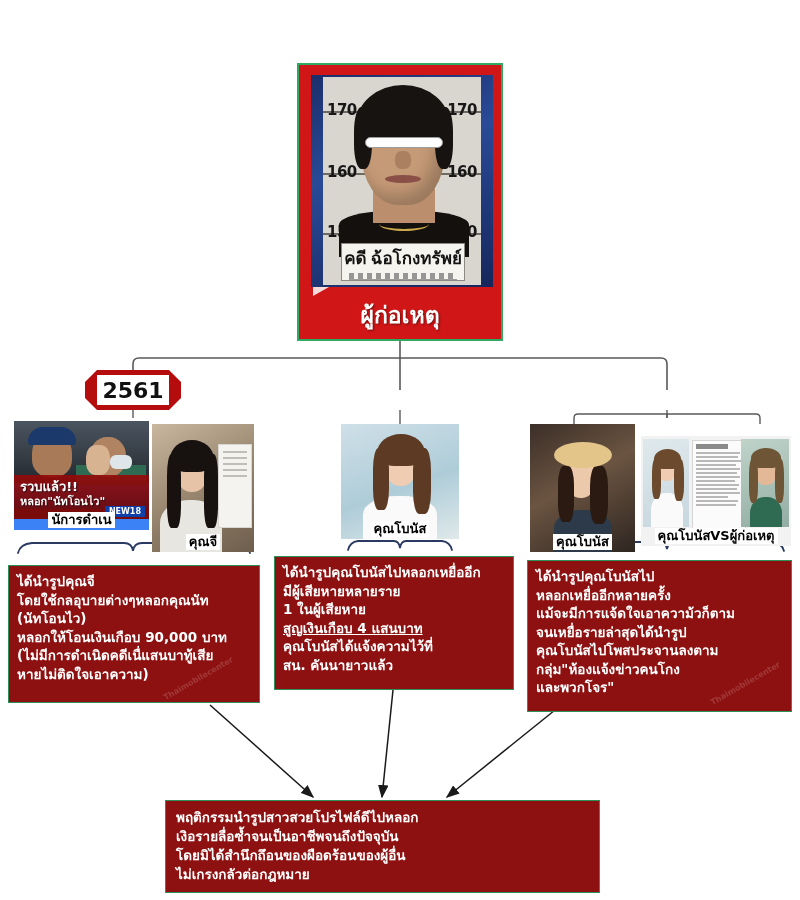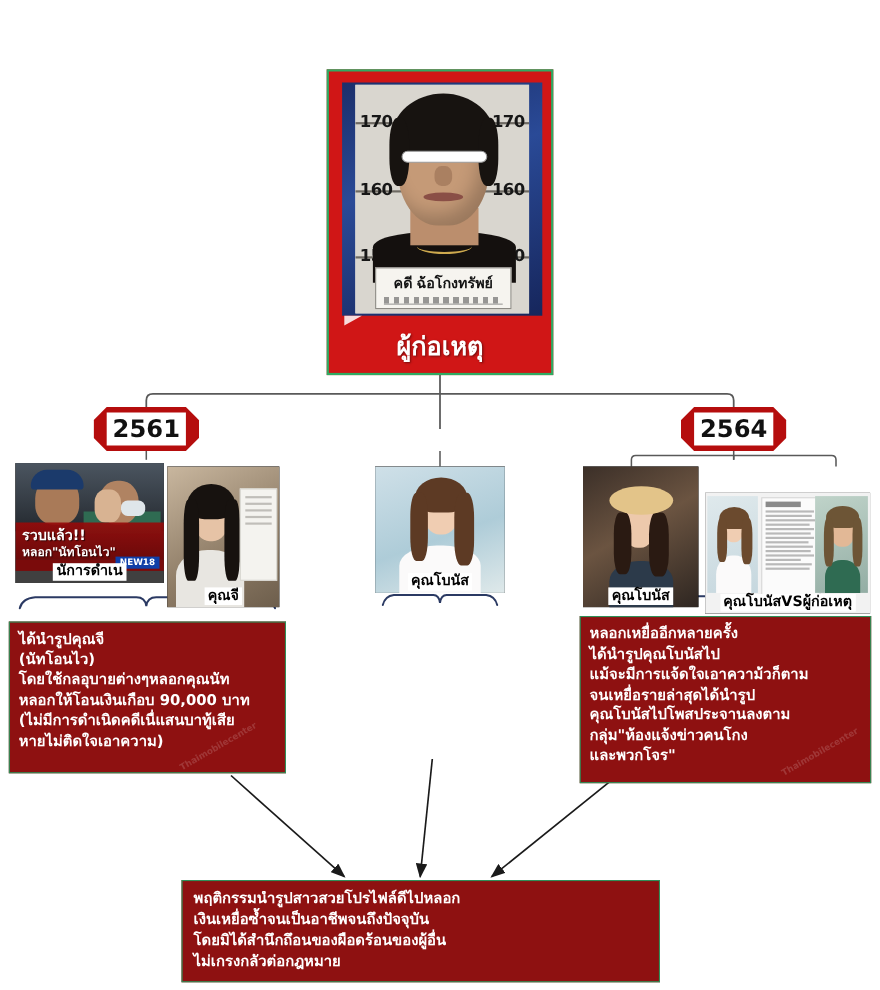--- a/index.html
+++ b/index.html
@@ -124,22 +124,22 @@
   .mug-plate {
     position: absolute;
     left: 18px; bottom: 4px;
     width: 124px; height: 38px;
     background: #f6f4ef;
     border: 1px solid #8d8a84;
     display: flex; flex-direction: column;
     align-items: center; justify-content: center;
   }
   .mug-plate-top {
-    font-family: Liberation Sans, sans-serif;
-    font-size: 13px; font-weight: bold; color: #131313;
+    font-family: Liberation Serif, serif;
+    font-size: 17px; font-weight: bold; color: #131313;
     white-space: nowrap;
   }
   .mug-plate-bottom {
     margin-top: 2px;
     width: 108px; height: 7px;
     background: repeating-linear-gradient(90deg,#4a4a4a 0 5px, transparent 5px 9px);
     opacity: .55;
     border-bottom: 1px solid #555;
   }
   .root-label {
@@ -206,21 +206,21 @@
     color: #000000;
     font-family: "DejaVu Sans", sans-serif;
     font-weight: bold;
     font-size: 13px;
     padding: 0 3px;
     line-height: 16px;
     white-space: nowrap;
   }
 
   
-  .news-img { position: absolute; inset: 0; background: #404040; }
+  .news-img { position: absolute; inset: 0; background: #3b82f6; }
   .news-scene {
     position: absolute; left: 0; top: 0; right: 0; height: 62px;
     background: linear-gradient(180deg,#4b5560 0%, #343b43 60%, #23282e 100%);
   }
   .news-man1 {
     position: absolute; left: 18px; top: 12px;
     width: 40px; height: 44px; border-radius: 46% 46% 40% 40%;
     background: #a97a58;
   }
   .news-cap {
@@ -427,26 +427,20 @@
   </div>
 
   <div class="year-badge" style="left:85px; top:370px">
     <div class="year-oct"></div>
     <div class="year-inner">
       <span>2561</span>
     </div>
   </div>
 
 
-  <div class="year-badge" style="left:619px; top:370px">
-    <div class="year-oct"></div>
-    <div class="year-inner">
-      <span>2564</span>
-    </div>
-  </div>
 
   <div class="photo-card" style="left:14px; top:421px; width:135px; height:109px">
     <div class="news-img">
       <div class="news-scene"></div>
       <div class="news-green"></div>
       <div class="news-man1"></div>
       <div class="news-cap"></div>
       <div class="news-man2"></div>
       <div class="news-hands"></div>
       <div class="news-mask"></div>
@@ -503,21 +497,21 @@
       <div class="pt-face" style="left:36px; top:34px; width:30px; height:40px; background:#edc9ac"></div>
       <div class="pt-hair" style="left:28px; top:42px; width:16px; height:56px; border-radius:34%; background:#2a1a12"></div>
       <div class="pt-hair" style="left:60px; top:42px; width:18px; height:58px; border-radius:34%; background:#2a1a12"></div>
       <div class="pt-hat" style="left:24px; top:18px; width:58px; height:26px"></div>
     </div>
     <div class="photo-caption">
       <span>คุณโบนัส</span>
     </div>
   </div>
 
-  <div class="photo-card" style="left:641px; top:448px; width:150px; height:110px">
+  <div class="photo-card" style="left:641px; top:436px; width:150px; height:110px">
     <div class="post-img">
 
       <div style="position:absolute; left:2px; top:3px; width:46px; height:88px; background:linear-gradient(160deg,#dfe9ec,#c6d7de); overflow:hidden">
         <div style="position:absolute; left:8px; top:54px; width:32px; height:38px; background:#fbfafa; border-radius:46% 46% 0 0"></div>
         <div style="position:absolute; left:15px; top:16px; width:18px; height:26px; background:#f0cdb2; border-radius:44%"></div>
         <div style="position:absolute; left:11px; top:10px; width:27px; height:20px; background:#6b4a2e; border-radius:50% 50% 30% 30%"></div>
         <div style="position:absolute; left:9px; top:20px; width:9px; height:40px; background:#6b4a2e; border-radius:34%"></div>
         <div style="position:absolute; left:31px; top:20px; width:10px; height:42px; background:#6b4a2e; border-radius:34%"></div>
       </div>
 
@@ -547,40 +541,48 @@
         <div style="position:absolute; left:34px; top:20px; width:9px; height:44px; background:#6d5536; border-radius:34%"></div>
       </div>
     </div>
     <div class="photo-caption">
       <span>คุณโบนัสVSผู้ก่อเหตุ</span>
     </div>
   </div>
 
   <div class="info-box" style="left:8px; top:565px; width:252px; height:138px">
     <div class="ln">ได้นำรูปคุณจี</div>
+    <div class="ln">โดยใช้กลอุบายต่างๆหลอกคุณนัท</div>
     <div class="ln">(นัทโอนไว)</div>
-    <div class="ln">โดยใช้กลอุบายต่างๆหลอกคุณนัท</div>
     <div class="ln">หลอกให้โอนเงินเกือบ 90,000 บาท</div>
     <div class="ln">(ไม่มีการดำเนิดคดีเนื่แสนบาทู้เสีย</div>
     <div class="ln">หายไม่ติดใจเอาความ)</div>
     <div class="wm" style="left:150px; top:108px">Thaimobilecenter</div>
   </div>
 
+  <div class="info-box" style="left:274px; top:556px; width:240px; height:134px">
+    <div class="ln">ได้นำรูปคุณโบนัสไปหลอกเหยื่ออีก</div>
+    <div class="ln">มีผู้เสียหายหลายราย</div>
+    <div class="ln">1 ในผู้เสียหาย</div>
+    <div class="ln u">สูญเงินเกือบ 4 แสนบาท</div>
+    <div class="ln">คุณโบนัสได้แจ้งความไว้ที่</div>
+    <div class="ln">สน. คันนายาวแล้ว</div>
+  </div>
 
   <div class="info-box" style="left:527px; top:560px; width:265px; height:152px">
+    <div class="ln">ได้นำรูปคุณโบนัสไป</div>
     <div class="ln">หลอกเหยื่ออีกหลายครั้ง</div>
-    <div class="ln">ได้นำรูปคุณโบนัสไป</div>
     <div class="ln">แม้จะมีการแจ้ดใจเอาความ้วก็ตาม</div>
     <div class="ln">จนเหยื่อรายล่าสุดได้นำรูป</div>
     <div class="ln">คุณโบนัสไปโพสประจานลงตาม</div>
     <div class="ln">กลุ่ม"ห้องแจ้งข่าวคนโกง</div>
     <div class="ln">และพวกโจร"</div>
     <div class="wm" style="left:178px; top:118px">Thaimobilecenter</div>
   </div>
 
   <div class="summary-box">
     <div class="ln">พฤติกรรมนำรูปสาวสวยโปรไฟล์ดีไปหลอก</div>
-    <div class="ln">เงินเหยื่อซ้ำจนเป็นอาชีพจนถึงปัจจุบัน</div>
+    <div class="ln">เงิอรายลื่อซ้ำจนเป็นอาชีพจนถึงปัจจุบัน</div>
     <div class="ln">โดยมิได้สำนึกถึอนของผือดร้อนของผู้อื่น</div>
     <div class="ln">ไม่เกรงกลัวต่อกฎหมาย</div>
   </div>
 
 </div>
 
 </body></html>

